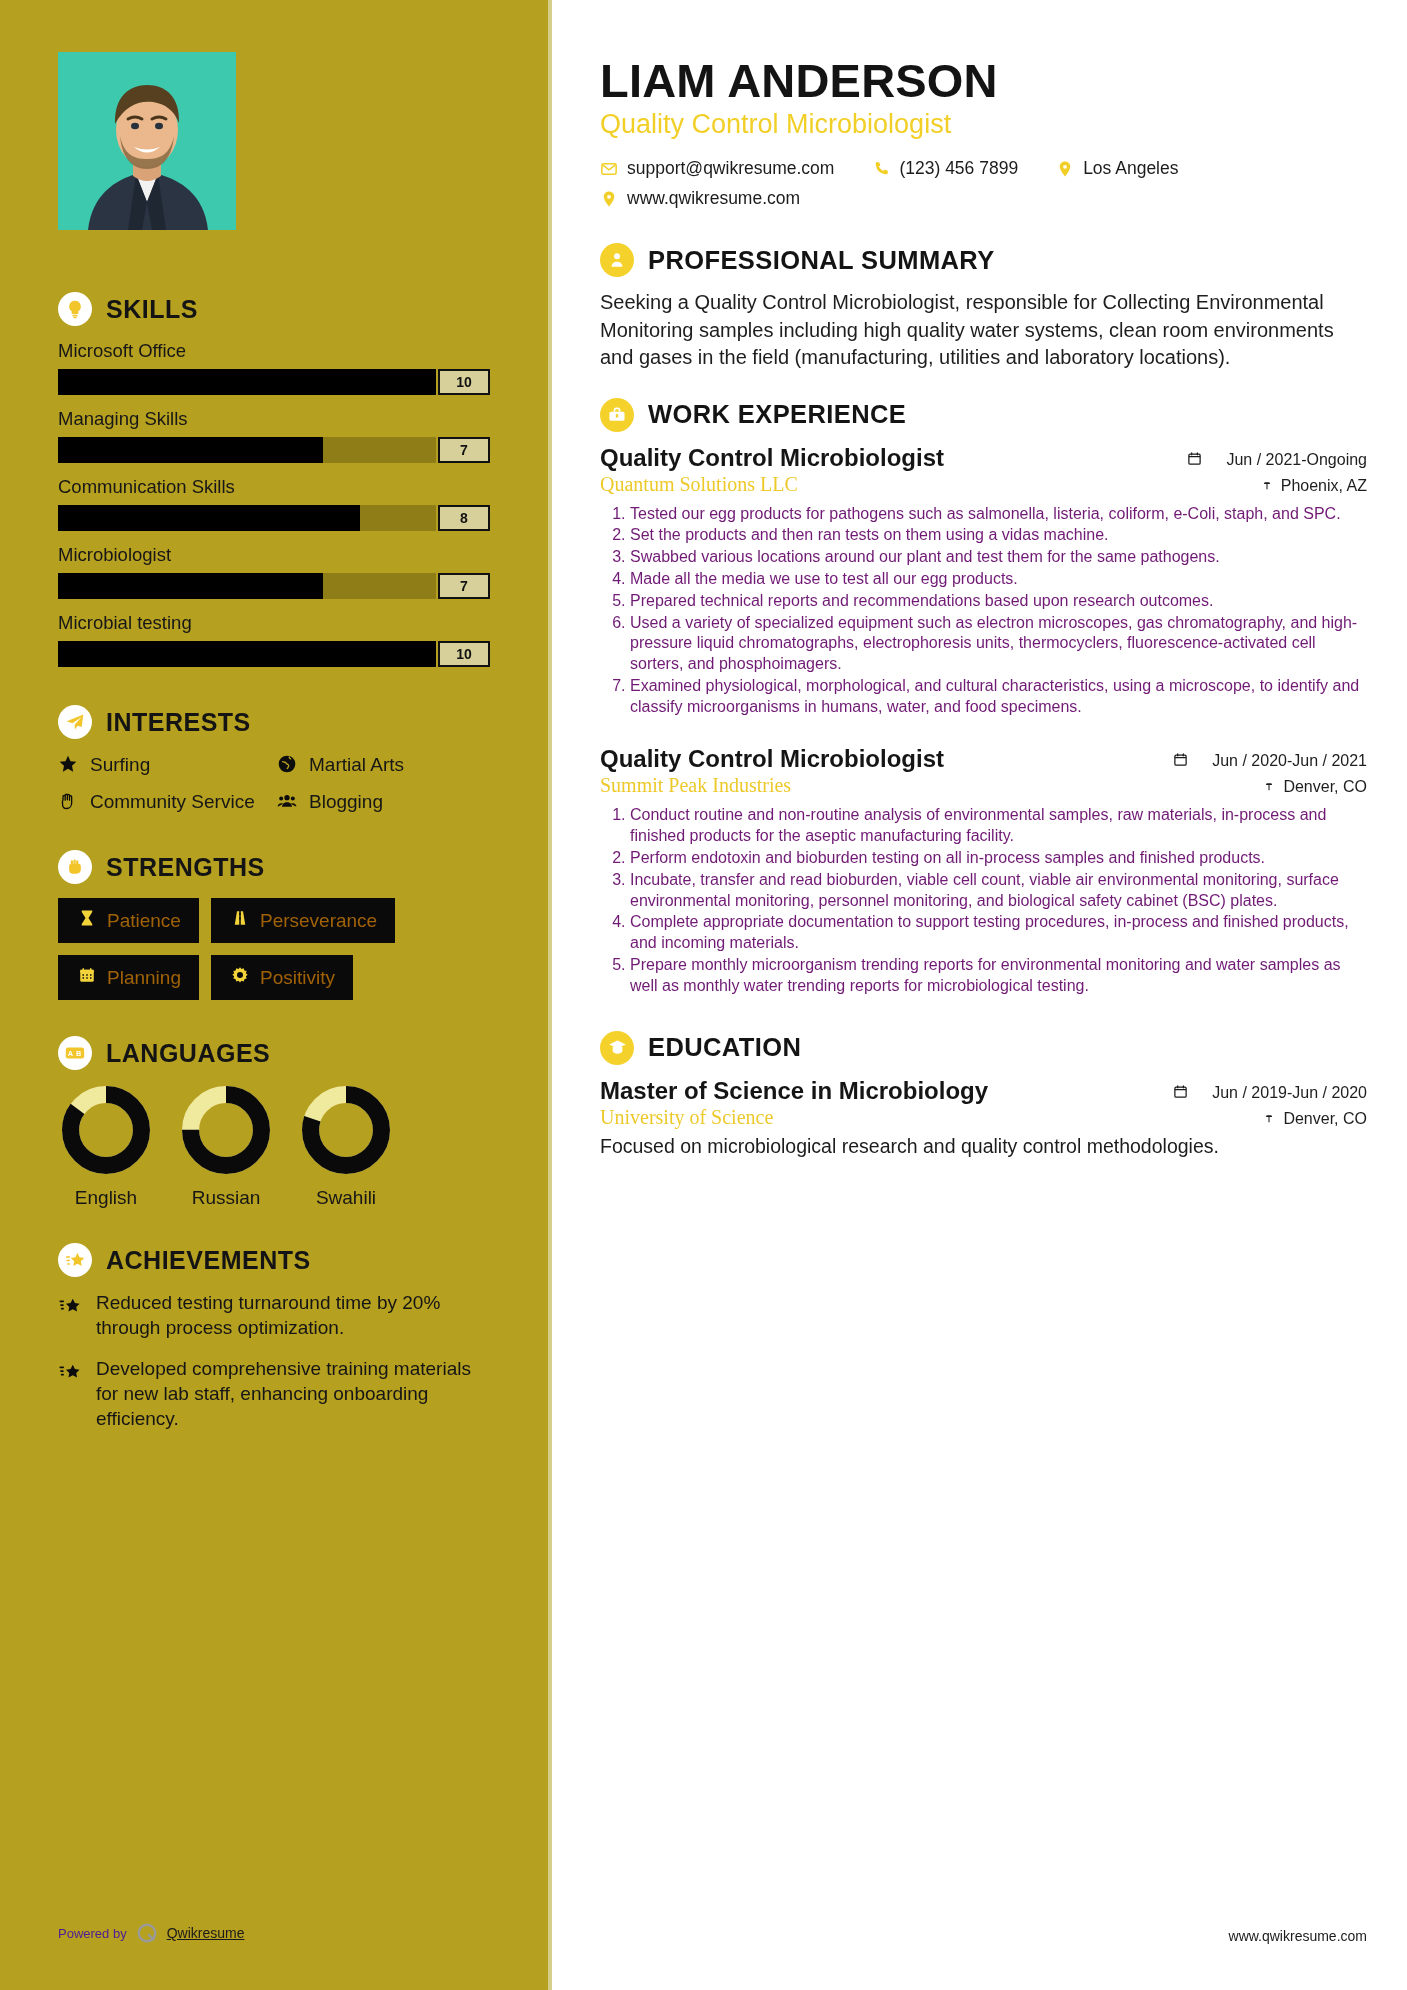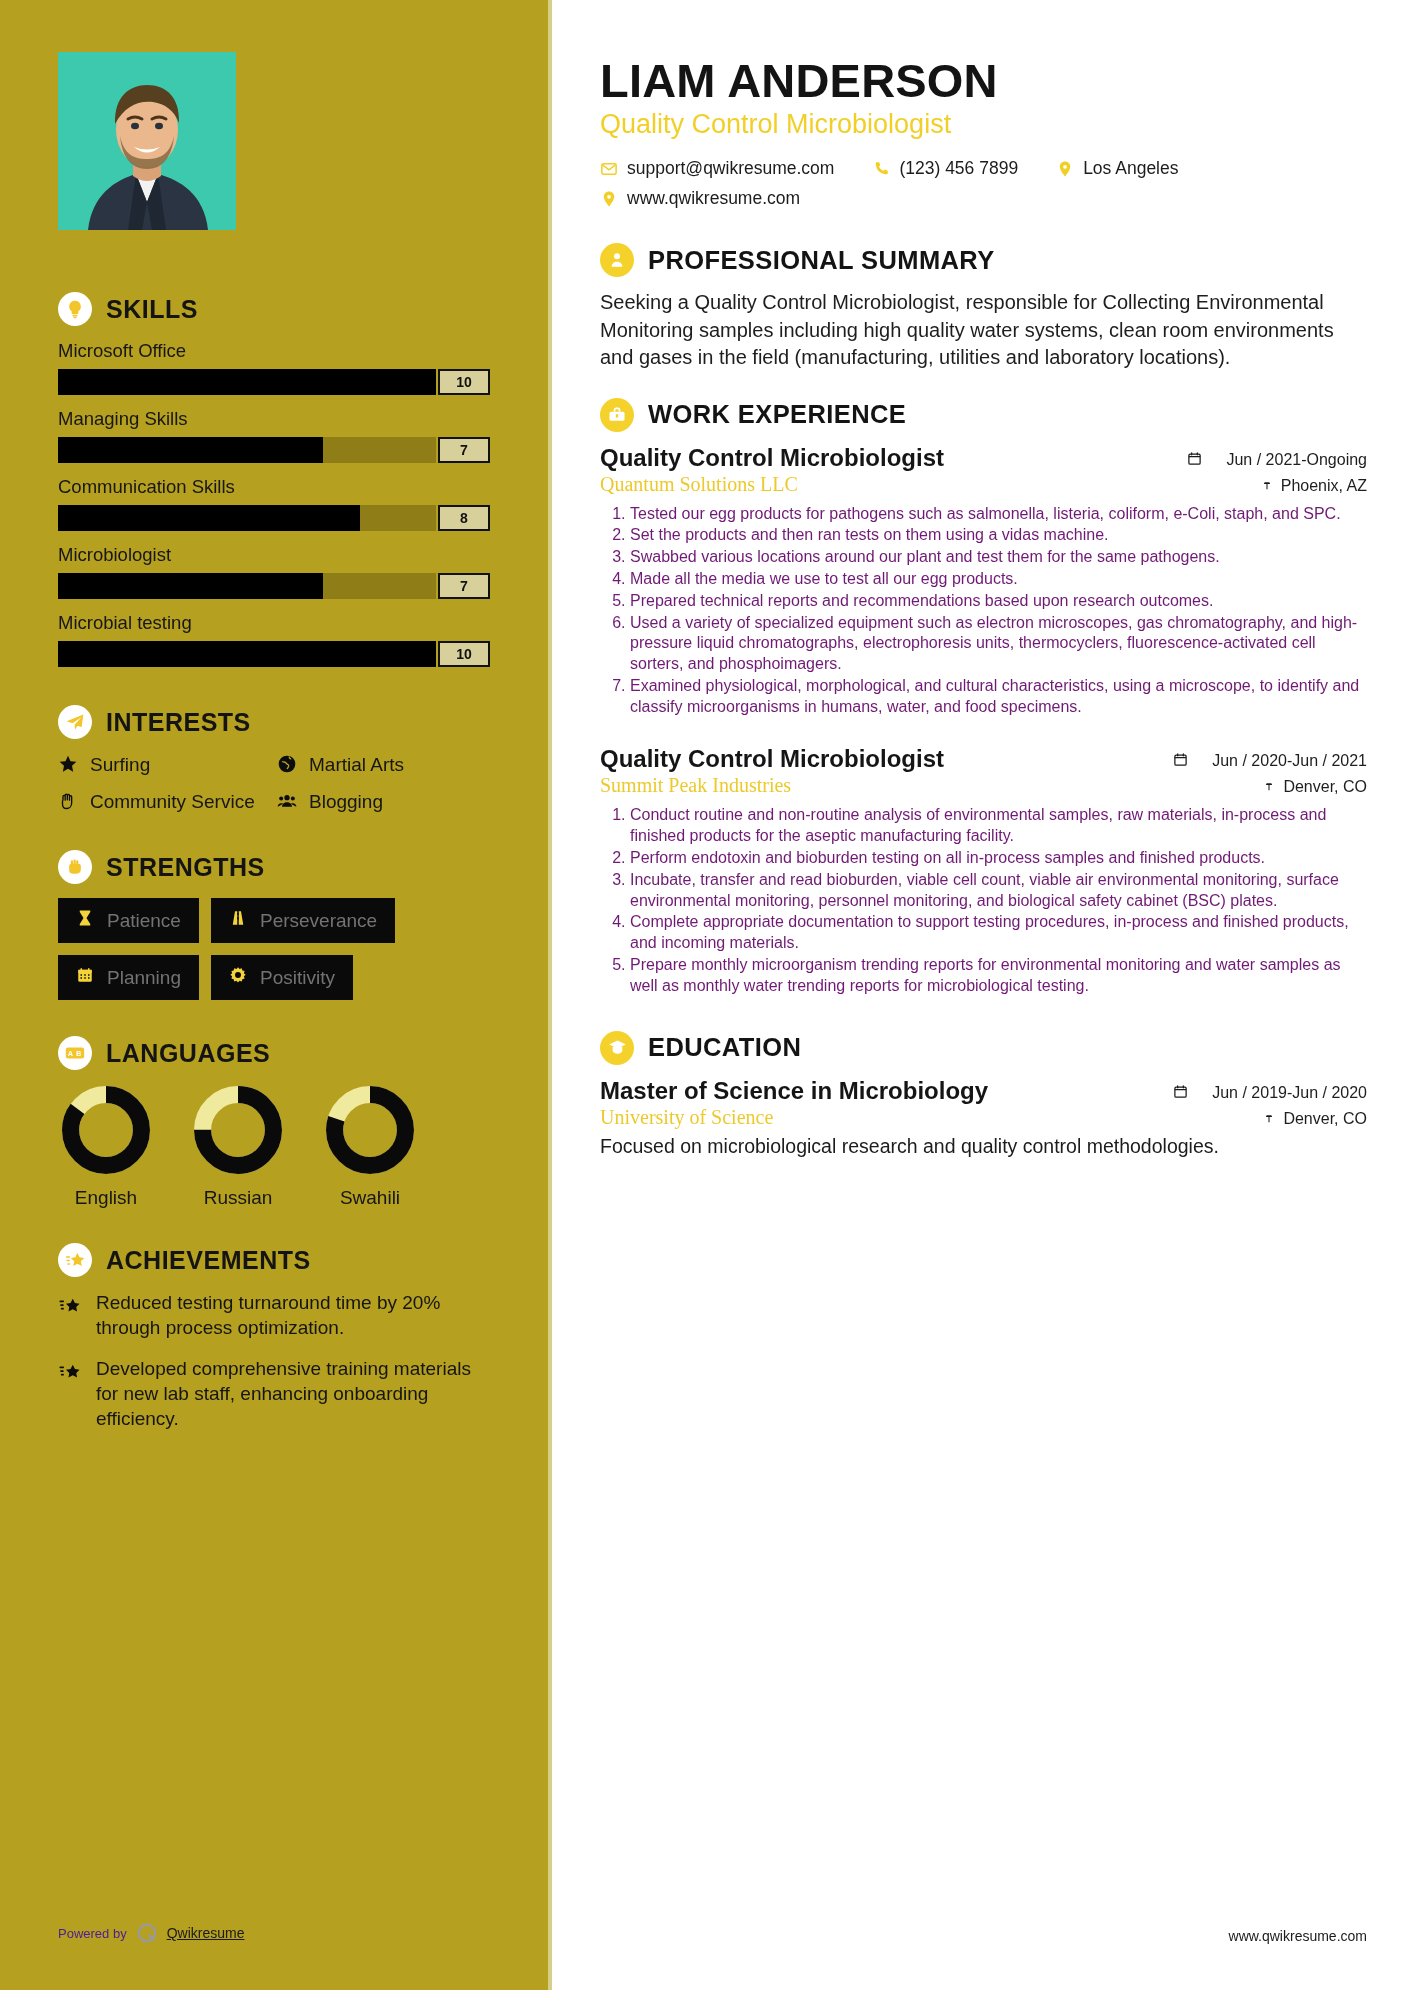--- a/index.html
+++ b/index.html
@@ -67,29 +67,30 @@
   
   .interests { margin-bottom:34px; }
   .int-grid { display:grid; grid-template-columns:1fr 1fr; gap:10px 6px; }
   .int-item { display:flex; align-items:flex-start; gap:10px; font-size:19px; color:#161616; line-height:1.24; }
   .int-item .ic { flex:0 0 22px; margin-top:1px; }
 
   
   .strengths { margin-bottom:36px; }
   .str-grid { display:flex; flex-wrap:wrap; gap:12px; }
   .str-chip {
-    background:#0a0a0a; color:#737373; font-size:19px;
+    background:#0a0a0a; color:#a16207; font-size:19px;
     padding:9px 16px; display:flex; align-items:center; gap:11px;
     border:2px solid #0a0a0a;
+    text-align:right;
   }
   .str-chip .ic { flex:0 0 20px; }
 
   
   .languages { margin-bottom:34px; }
-  .lang-row { display:flex; gap:36px; margin-top:16px; }
+  .lang-row { display:flex; gap:24px; margin-top:16px; }
   .lang-item { text-align:center; width:96px; }
   .lang-label { font-size:19px; color:#161616; margin-top:9px; }
 
   
   .ach-item { display:flex; gap:12px; margin-bottom:17px; }
   .ach-item .ic { flex:0 0 26px; margin-top:4px; }
   .ach-text { font-size:19px; color:#151515; line-height:1.3; }
 
   .side-footer {
     position:absolute; bottom:46px; left:58px;

